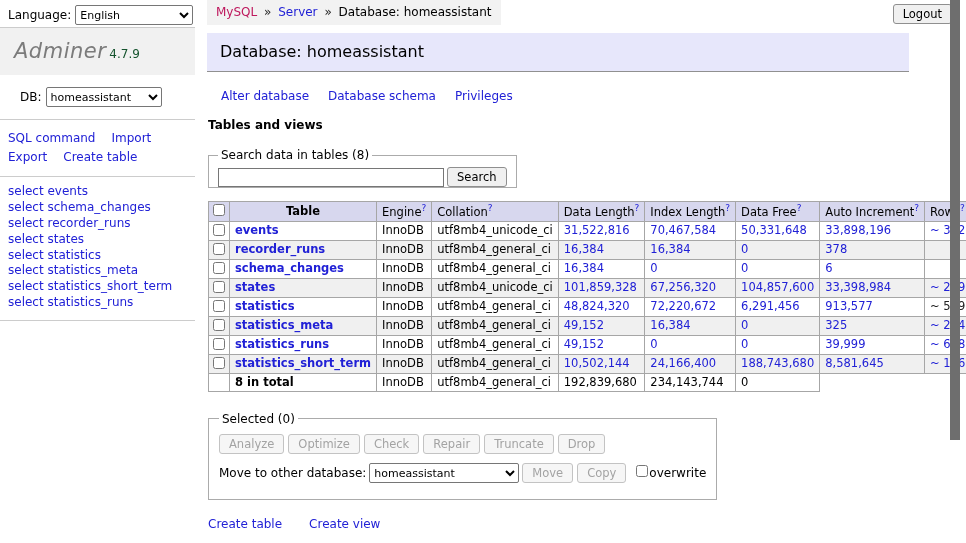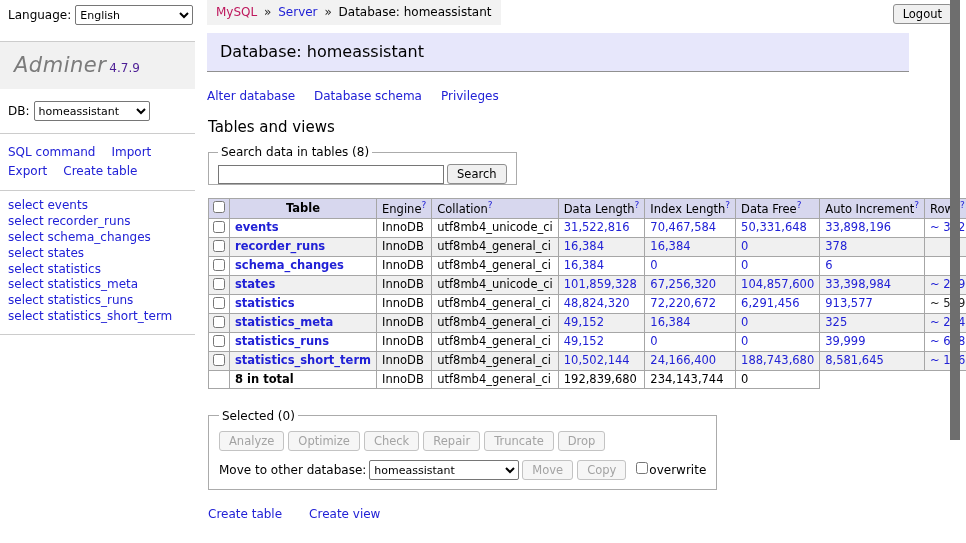--- a/index.html
+++ b/index.html
@@ -6,31 +6,31 @@
   html,body { margin:0; padding:0; }
   body {
     width:966px; height:543px; overflow:hidden; position:relative;
     background:#fff; color:#000;
     font-family:"DejaVu Sans", sans-serif; font-size:12px;
   }
   a { color:var(--link,#2121d6); text-decoration:none; cursor:pointer; }
 
   
   .sidebar { position:absolute; left:0; top:0; width:195px; }
-  .lang-row { padding:5px 8px 16px; white-space:nowrap; }
+  .lang-row { padding:5px 8px 2px; white-space:nowrap; }
   .lang-row select { width:118px; margin-left:4px; }
   select {
     font-family:inherit; font-size:11px; height:20px;
     border:1px solid #767676; background:#fff; border-radius:2px;
   }
   hr.sep { border:0; border-top:1px solid #ccc; margin:0; }
   .brand-band { background:#f1f1f1; padding:11px 14px 12px; }
   .brand { font-style:italic; color:#7b7b7b; font-size:21px; letter-spacing:.5px; }
   .version { color:#7a7a7a; font-size:12px; margin-left:3px; }
-  .db-row { padding:12px 8px 12px; white-space:nowrap; }
+  .db-row { padding:12px 20px 12px; white-space:nowrap; }
   .db-row select { width:116px; margin-left:4px; }
   .sidebar-actions { margin:9px 8px 10px; line-height:1.55; }
   .sidebar-actions a { margin-right:16px; }
   .table-links { margin:7px 8px 9px; line-height:1.32; }
   .table-links a { display:block; }
 
   
   .main { position:absolute; left:207px; top:0; width:702px; }
   .breadcrumb {
     display:inline-block; background:var(--breadcrumb_bg,#f2f2f2);
@@ -42,23 +42,23 @@
   button {
     font-family:inherit; font-size:11.5px; color:#000;
     background:#f0f0f0; border:1px solid #8f8f8f; border-radius:3px;
     padding:2px 9px; cursor:pointer;
   }
   button:disabled { color:#a3a3a3; border-color:#c3c3c3; background:#f6f6f6; cursor:default; }
   h2.page-title {
     background:var(--title_bg,#e7e7fb); border-bottom:1px solid #909090;
     font-weight:normal; font-size:16px; margin:8px 0 0; padding:9px 13px 10px;
   }
-  .nav-links { margin:17px 0 0 0; }
+  .nav-links { margin:17px 0 0 14px; }
   .nav-links a { margin-right:19px; }
-  h3 { font-weight:normal; font-size:15px; margin:15px 0 9px 1px; }
+  h3 { font-weight:bold; font-size:12px; margin:15px 0 16px 1px; }
   fieldset {
     border:1px solid #ababab; border-radius:0; width:-moz-fit-content; width:fit-content;
     margin:0 0 0 1px; padding:5px 9px 0;
   }
   legend { font-size:12px; padding:0 3px; }
   .search-input { width:226px; height:19px; border:1px solid #767676; font-family:inherit; font-size:12px; padding:1px 3px; }
   .search-fieldset button { margin-left:3px; }
 
   table.db-table { border-collapse:collapse; margin:13px 0 0 1px; }
   .db-table th, .db-table td {
@@ -71,21 +71,21 @@
   .db-table td.chk, .db-table th.chk { width:22px; text-align:center; padding:1px 3px; }
   .db-table td.num { text-align:left; }
   .db-table td.name a { font-weight:bold; }
   .db-table td.dark a { color:#222; }
   .db-table tr.total td { background:#fff; }
   .db-table tr.total td.name { font-weight:bold; }
   .db-table td.filler { border:none; background:#fff; }
   sup.help { font-size:9px; }
   input[type=checkbox] { width:12px; height:12px; margin:1px; }
 
-  .selected-fieldset { margin-top:20px; padding:5px 10px 9px; }
+  .selected-fieldset { margin-top:20px; padding:5px 10px 16px; }
   .sel-btn-row { margin:3px 0 9px; }
   .sel-btn-row button { margin-right:4px; }
   .move-row { white-space:nowrap; }
   .move-row select { width:150px; margin:0 3px; }
   .move-row button { margin-right:4px; }
   .move-row .ovw { margin-left:6px; }
 
   .create-links { margin:17px 0 0 1px; }
   .create-links a { margin-right:27px; }
 
@@ -95,37 +95,37 @@
 </style>
 </head>
 <body>
 
 <div class="sidebar">
   <div class="lang-row">
     <span>Language:</span><select><option>English</option></select>
   </div>
   <hr class="sep">
   <div class="brand-band">
-    <span class="brand">Adminer</span><a class="version" style="color:#4c1d95">4.7.9</a>
+    <span class="brand">Adminer</span><a class="version" style="color:#14532d">4.7.9</a>
   </div>
   <div class="db-row">
     <span>DB:</span><select><option>homeassistant</option></select>
   </div>
   <hr class="sep">
   <p class="sidebar-actions"><a>SQL command</a><a>Import</a><br><a>Export</a><a>Create table</a></p>
   <hr class="sep">
   <p class="table-links">
       <a>select events</a>
+      <a>select schema_changes</a>
       <a>select recorder_runs</a>
-      <a>select schema_changes</a>
       <a>select states</a>
       <a>select statistics</a>
       <a>select statistics_meta</a>
+      <a>select statistics_short_term</a>
       <a>select statistics_runs</a>
-      <a>select statistics_short_term</a>
     </p>
   <hr class="sep">
 </div>
 
 <div class="main">
   <div>
     <div class="breadcrumb">
       <a class="bc-root">MySQL</a>
       <span class="bc-sep">»</span>
       <a>Server</a>

